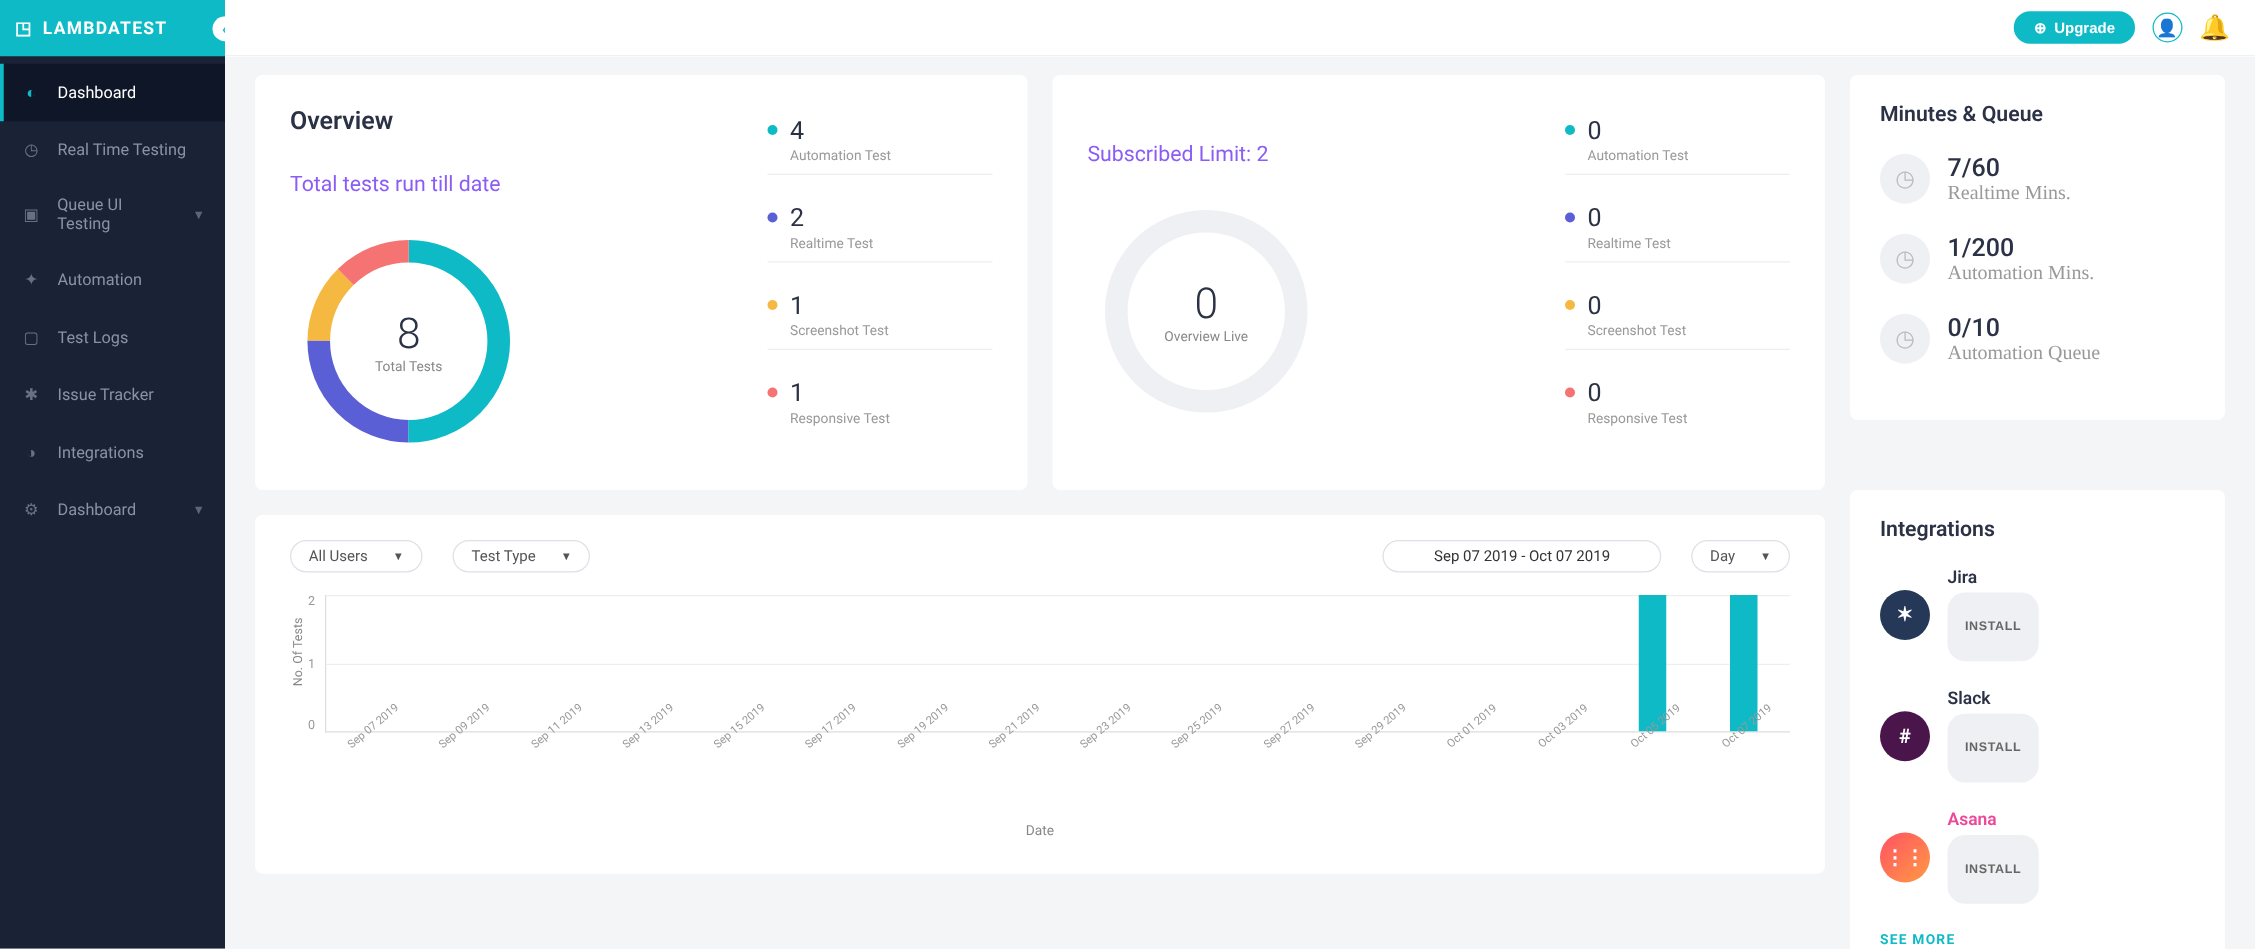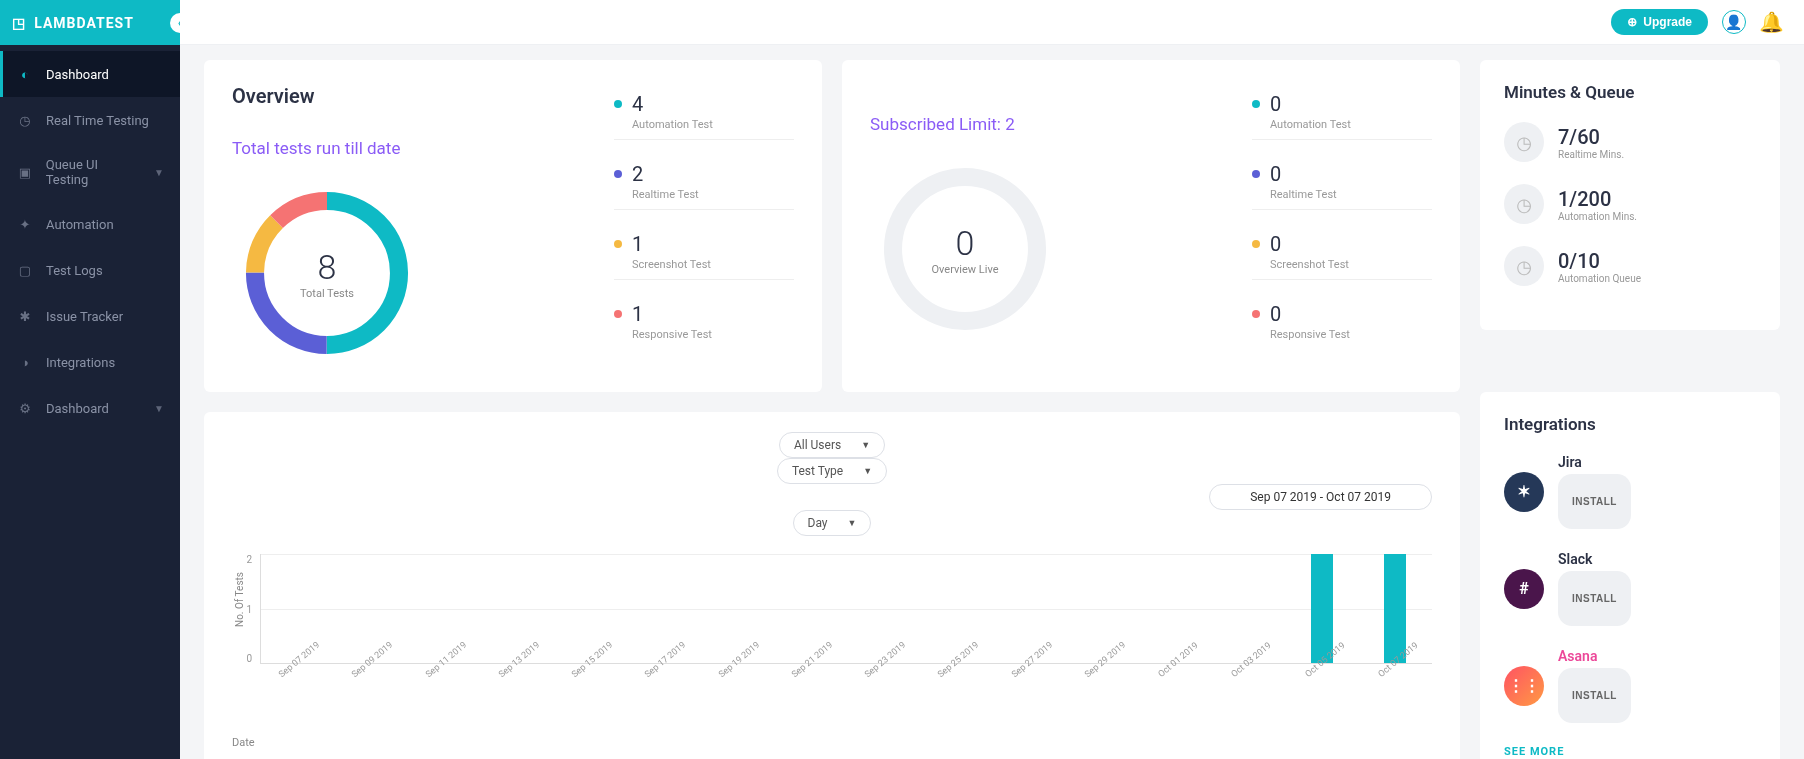--- a/index.html
+++ b/index.html
@@ -43,43 +43,43 @@
 .stat .val { font-size:20px; color:#2c3245;}
 .stat .lbl { font-size:11px; color:#999; padding-left:18px; padding-bottom:8px; border-bottom:1px solid #eee; margin-top:2px;}
 .stat:last-child .lbl{border-bottom:none;}
 
 .right-col { width: 300px; display:flex; flex-direction:column; gap:20px;}
 .rc-card { background:#fff; border-radius:6px; padding:22px 24px;}
 .rc-card h3 { font-size:17px; font-weight:600; color:#2c3245; margin-bottom:20px;}
 .mq-row { display:flex; align-items:center; gap:14px; margin-bottom:22px;}
 .mq-icon { width:40px; height:40px; border-radius:50%; background:#eef0f3; display:flex; align-items:center; justify-content:center; color:#bbb; font-size:18px;}
 .mq-val { font-size:20px; color:#2c3245; font-weight:500;}
-.mq-lbl { font-size:10px; color:#999;}
+.mq-lbl { font-size:16px; color:#999;font-family:Liberation Serif, serif;}
 .int-row { display:flex; align-items:center; gap:14px; margin-bottom:22px;}
 .int-logo { width:40px; height:40px; border-radius:50%; display:flex; align-items:center; justify-content:center; color:#fff; font-weight:700;}
 .install-btn { background:#eef0f3; border:none; border-radius:14px; padding:22px 14px; font-size:10px; font-weight:700; color:#666; margin-top:4px; cursor:pointer; letter-spacing:.5px;}
 .see-more { color:#0ebac5; font-size:11px; font-weight:700; letter-spacing:1px; cursor:pointer;}
 
 
 .chart-card { background:#fff; border-radius:6px; padding:20px 28px 28px; margin-top:20px;}
-.chart-controls { display:flex; gap:0; align-items:center;flex-direction:column;}
+.chart-controls { display:flex; gap:24px; align-items:center;}
 .select { border:1px solid #dde0e6; border-radius:16px; padding:5px 14px; font-size:12px; color:#555; background:#fff; display:flex; align-items:center; gap:20px; cursor:pointer;}
 .select .caret{font-size:9px;}
 .daterange { margin-left:auto; border:1px solid #dde0e6; border-radius:16px; padding:5px 40px; font-size:12px; background:#fff;}
 .chart-area { margin-top:18px; display:flex; gap:8px; height:110px; position:relative;}
 .y-axis { width:20px; display:flex; flex-direction:column; justify-content:space-between; align-items:flex-end; font-size:10px; color:#999; padding-bottom:0;}
 .y-label { position:absolute; left:-20px; top:50%; transform: rotate(-90deg) translateX(15px); font-size:10px; color:#888; white-space:nowrap;}
 .plot { flex:1; border-left:1px solid #ddd; border-bottom:1px solid #ddd; position:relative;}
 .grid-line{position:absolute;left:0;right:0;border-top:1px solid #eee;}
 .bars { position:absolute; inset:0; display:flex;}
 .bar-slot { flex:1; position:relative;}
 .bar { position:absolute; bottom:0; left:50%; transform:translateX(-50%); width:22px; background:#0ebac5;}
 .x-ticks { display:flex; margin-left:28px; margin-top:6px;}
 .x-tick { flex:1; font-size:9px; color:#999; text-align:center; transform:rotate(-40deg); transform-origin: top left; white-space:nowrap; padding-top:12px;}
-.x-label { text-align:left; font-size:11px; color:#888; margin-top:44px;}
+.x-label { text-align:center; font-size:11px; color:#888; margin-top:44px;}
 </style>
 </head>
 <body>
 
 <div class="app">
   <aside class="sidebar">
     <div class="brand">
       <span>◳</span>
       <span>LAMBDATEST</span>
       <span class="brand-circle">‹</span>

